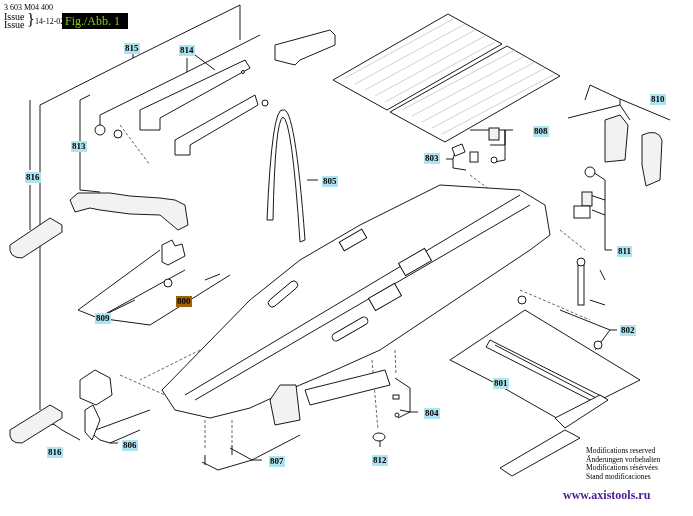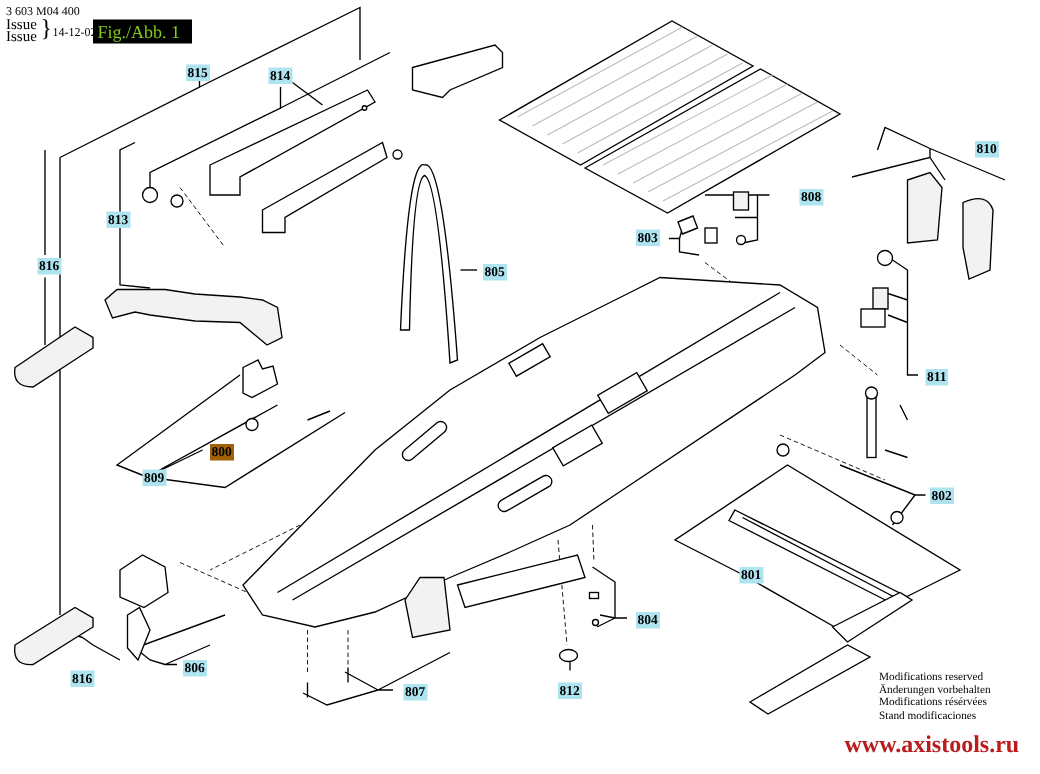--- a/index.html
+++ b/index.html
@@ -4,23 +4,23 @@
 <style>
   html, body { margin:0; padding:0; background:#ffffff; }
   #canvas { position:relative; width:693px; height:512px; overflow:hidden; background:#fff; font-family:Liberation Serif, serif; }
   svg#drawing { position:absolute; left:0; top:0; width:693px; height:516px; }
   .hdr-code { position:absolute; left:4px; top:3px; font-size:8px; color:#000; }
   .hdr-issue { position:absolute; left:4px; top:13px; font-size:10px; line-height:8px; color:#000; }
   .hdr-brace { position:absolute; left:27px; top:12px; font-size:16px; line-height:16px; color:#000; }
   .hdr-date { position:absolute; left:35px; top:17px; font-size:8px; color:#000; }
   .hdr-fig { position:absolute; left:62px; top:13px; width:66px; height:16px; background:#000; color:#84cc16; font-size:12px; line-height:16px; padding-left:3px; box-sizing:border-box; }
   .lbl { position:absolute; font-size:9px; font-weight:bold; color:#000; background:#aee3f0; padding:0 1px; line-height:11px; }
-  .lbl.hl { background:#a16207; color:#000; }
+  .lbl.hl { background:#a16207; color:#000;margin-left:36px; }
   .notes { position:absolute; left:586px; top:447px; font-size:7.5px; line-height:8.6px; color:#000; }
-  .website { position:absolute; left:563px; top:488px; font-size:16px; font-weight:bold; color:#b91c1c; }
+  .website { position:absolute; left:563px; top:488px; font-size:12px; font-weight:bold; color:#4c1d95; }
   .ln { fill:none; stroke:#000; stroke-width:0.9; }
   .ld { fill:none; stroke:#000; stroke-width:0.6; stroke-dasharray:3 2; }
   .pt { fill:#fff; stroke:#000; stroke-width:0.9; }
   .pg { fill:#f2f2f2; stroke:#000; stroke-width:0.9; }
   .hatch { stroke:#bbb; stroke-width:0.7; }
 </style>
 </head>
 <body>
 
 <div id="canvas">

